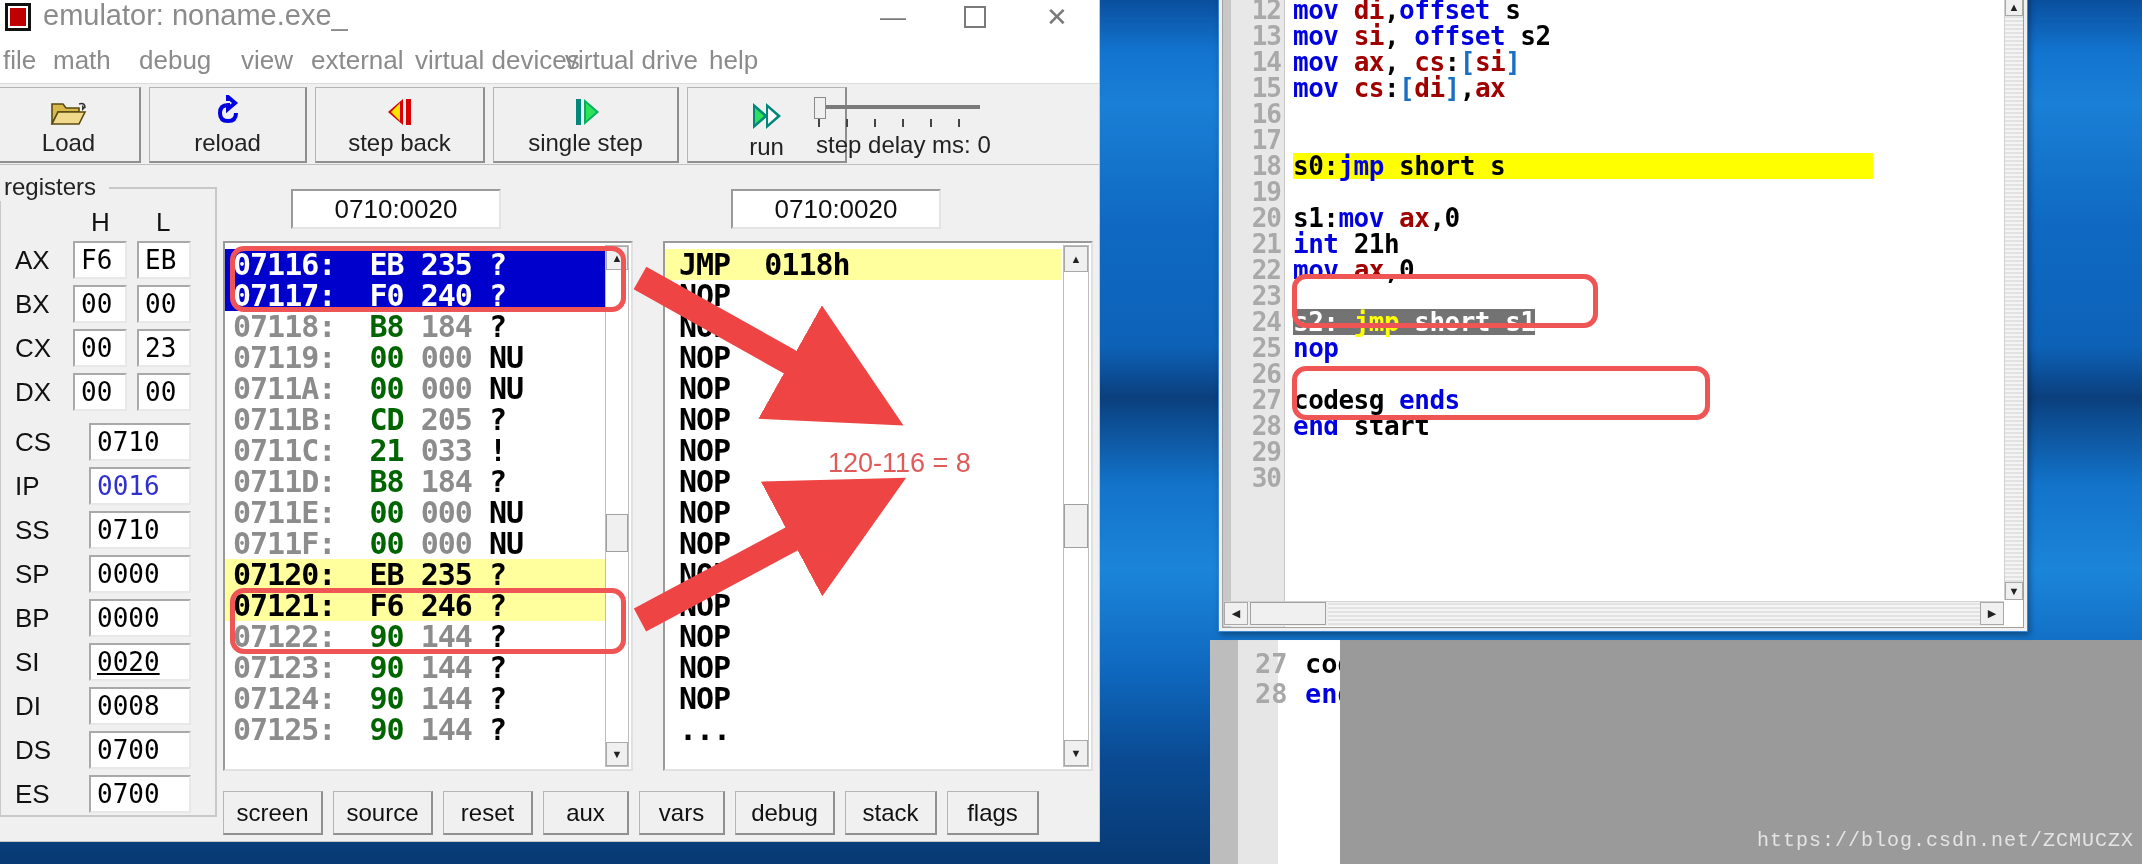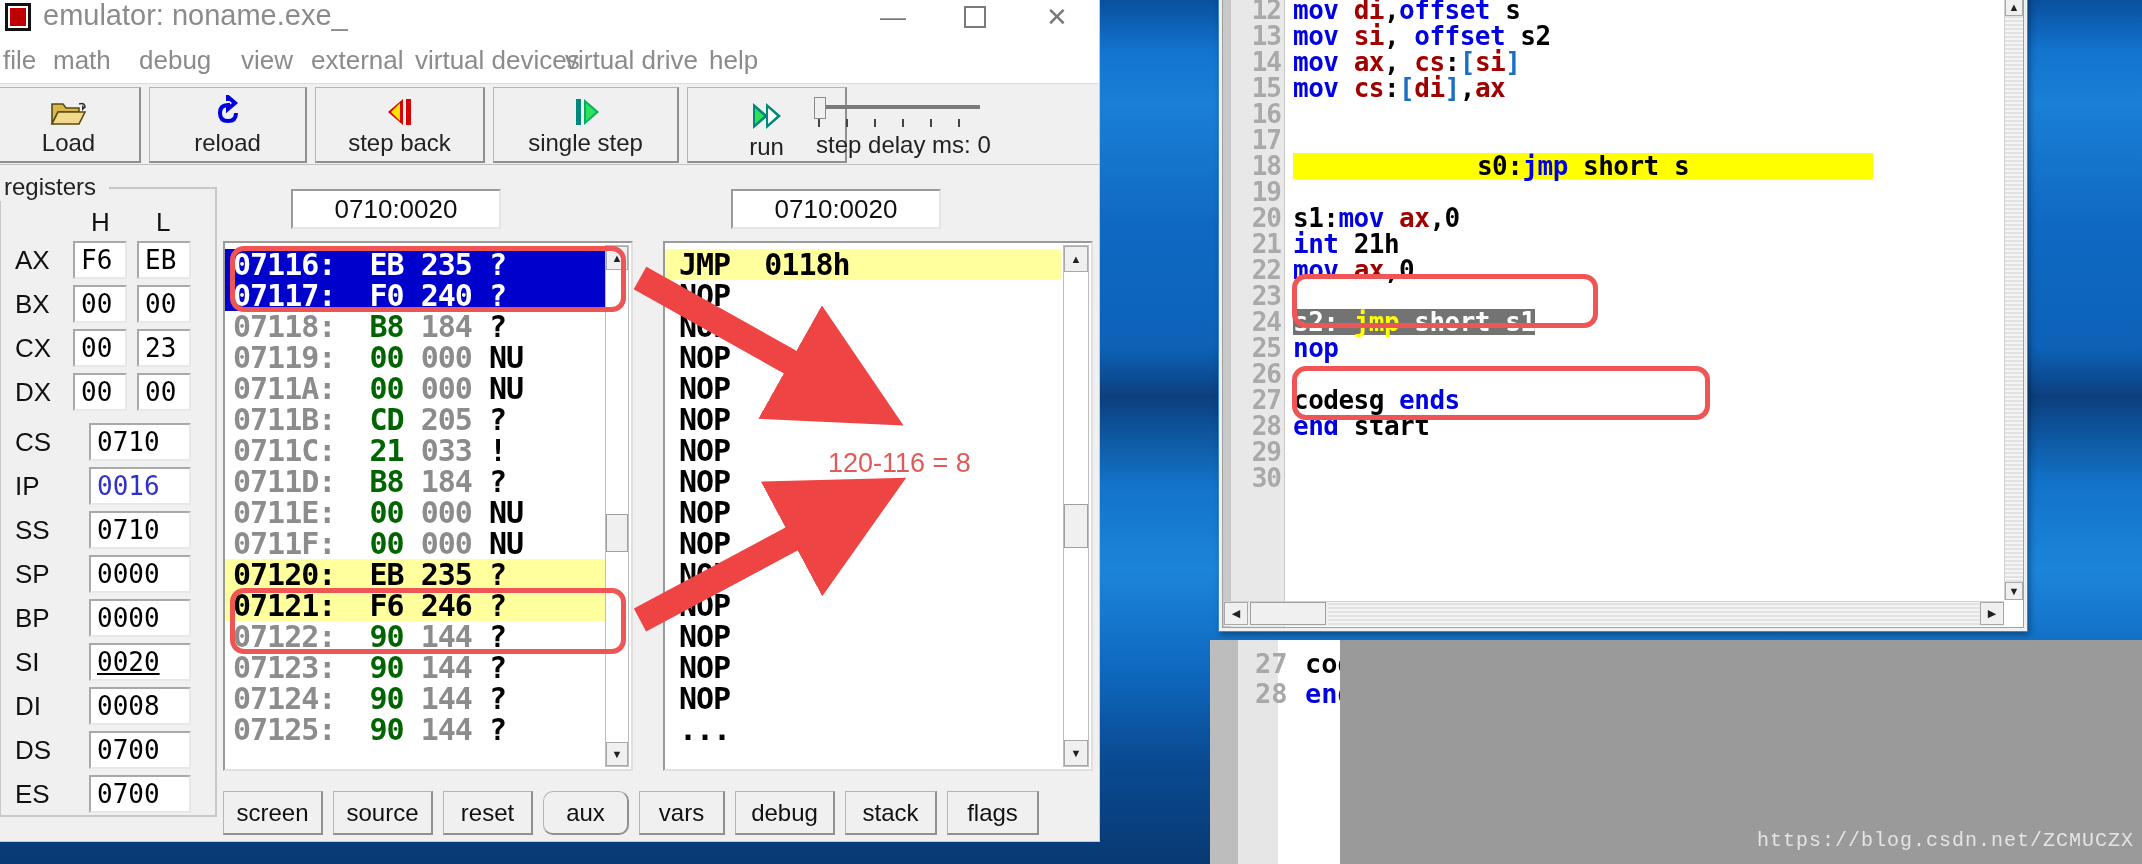--- a/index.html
+++ b/index.html
@@ -283,21 +283,21 @@
     <div id="source-gutter">
       <div id="source-gutter-strip"></div>
     </div>
     <div id="source-lines">
         <div class="src-row"><span class="src-num">12</span><span class="src-txt"><span class="kw">mov </span><span class="reg">di</span><span class="plain">,</span><span class="kw">offset </span><span class="plain">s</span></span></div>
         <div class="src-row"><span class="src-num">13</span><span class="src-txt"><span class="kw">mov </span><span class="reg">si</span><span class="plain">, </span><span class="kw">offset </span><span class="plain">s2</span></span></div>
         <div class="src-row"><span class="src-num">14</span><span class="src-txt"><span class="kw">mov </span><span class="reg">ax</span><span class="plain">, </span><span class="reg">cs</span><span class="plain">:</span><span class="brk">[</span><span class="reg">si</span><span class="brk">]</span></span></div>
         <div class="src-row"><span class="src-num">15</span><span class="src-txt"><span class="kw">mov </span><span class="reg">cs</span><span class="plain">:</span><span class="brk">[</span><span class="reg">di</span><span class="brk">]</span><span class="plain">,</span><span class="reg">ax</span></span></div>
         <div class="src-row"><span class="src-num">16</span><span class="src-txt"></span></div>
         <div class="src-row"><span class="src-num">17</span><span class="src-txt"></span></div>
-        <div class="src-row"><span class="src-num">18</span><span class="src-txt hl-yellow" style="display: block; width: 580px; text-align: center;"><span class="plain">s0:</span><span class="kw">jmp </span><span class="plain">short s</span></span></div>
+        <div class="src-row"><span class="src-num">18</span><span class="src-txt hl-yellow" style="display: block; width: 580px;"><span class="plain">s0:</span><span class="kw">jmp </span><span class="plain">short s</span></span></div>
         <div class="src-row"><span class="src-num">19</span><span class="src-txt"></span></div>
         <div class="src-row"><span class="src-num">20</span><span class="src-txt"><span class="plain">s1:</span><span class="kw">mov </span><span class="reg">ax</span><span class="plain">,0</span></span></div>
         <div class="src-row"><span class="src-num">21</span><span class="src-txt"><span class="kw">int </span><span class="plain">21h</span></span></div>
         <div class="src-row"><span class="src-num">22</span><span class="src-txt"><span class="kw">mov </span><span class="reg">ax</span><span class="plain">,0</span></span></div>
         <div class="src-row"><span class="src-num">23</span><span class="src-txt"></span></div>
         <div class="src-row"><span class="src-num">24</span><span class="src-txt inv"><span class="plain">s2: </span><span class="kwy">jmp</span><span class="plain"> short s1</span></span></div>
         <div class="src-row"><span class="src-num">25</span><span class="src-txt"><span class="kw">nop</span></span></div>
         <div class="src-row"><span class="src-num">26</span><span class="src-txt"></span></div>
         <div class="src-row"><span class="src-num">27</span><span class="src-txt"><span class="plain">codesg </span><span class="kw">ends</span></span></div>
         <div class="src-row"><span class="src-num">28</span><span class="src-txt"><span class="kw">end </span><span class="plain">start</span></span></div>
@@ -504,21 +504,21 @@
       <div class="sb-btn" style="left:0; top:0; width:24px; height:26px;">▲</div>
       <div class="sb-thumb" style="left:0; top:258px; width:24px; height:44px;"></div>
       <div class="sb-btn" style="left:0; bottom:0; width:24px; height:26px;">▼</div>
     </div>
   </div>
 
   <div id="bottom-buttons">
       <div class="bbtn" style="left: 0px; width: 100px;">screen</div>
       <div class="bbtn" style="left: 110px; width: 100px;">source</div>
       <div class="bbtn" style="left: 220px; width: 90px;">reset</div>
-      <div class="bbtn" style="left: 320px; width: 86px; border-radius: 10px;">aux</div>
+      <div class="bbtn" style="left: 320px; width: 86px;">aux</div>
       <div class="bbtn" style="left: 416px; width: 86px;">vars</div>
       <div class="bbtn" style="left: 512px; width: 100px;">debug</div>
       <div class="bbtn" style="left: 622px; width: 92px;">stack</div>
       <div class="bbtn" style="left: 724px; width: 92px;">flags</div>
     </div>
 </div>
 
 <svg class="arrow-layer">
   <defs>
     <marker id="ah" markerWidth="5" markerHeight="5" refX="2.2" refY="2.5" orient="auto">

